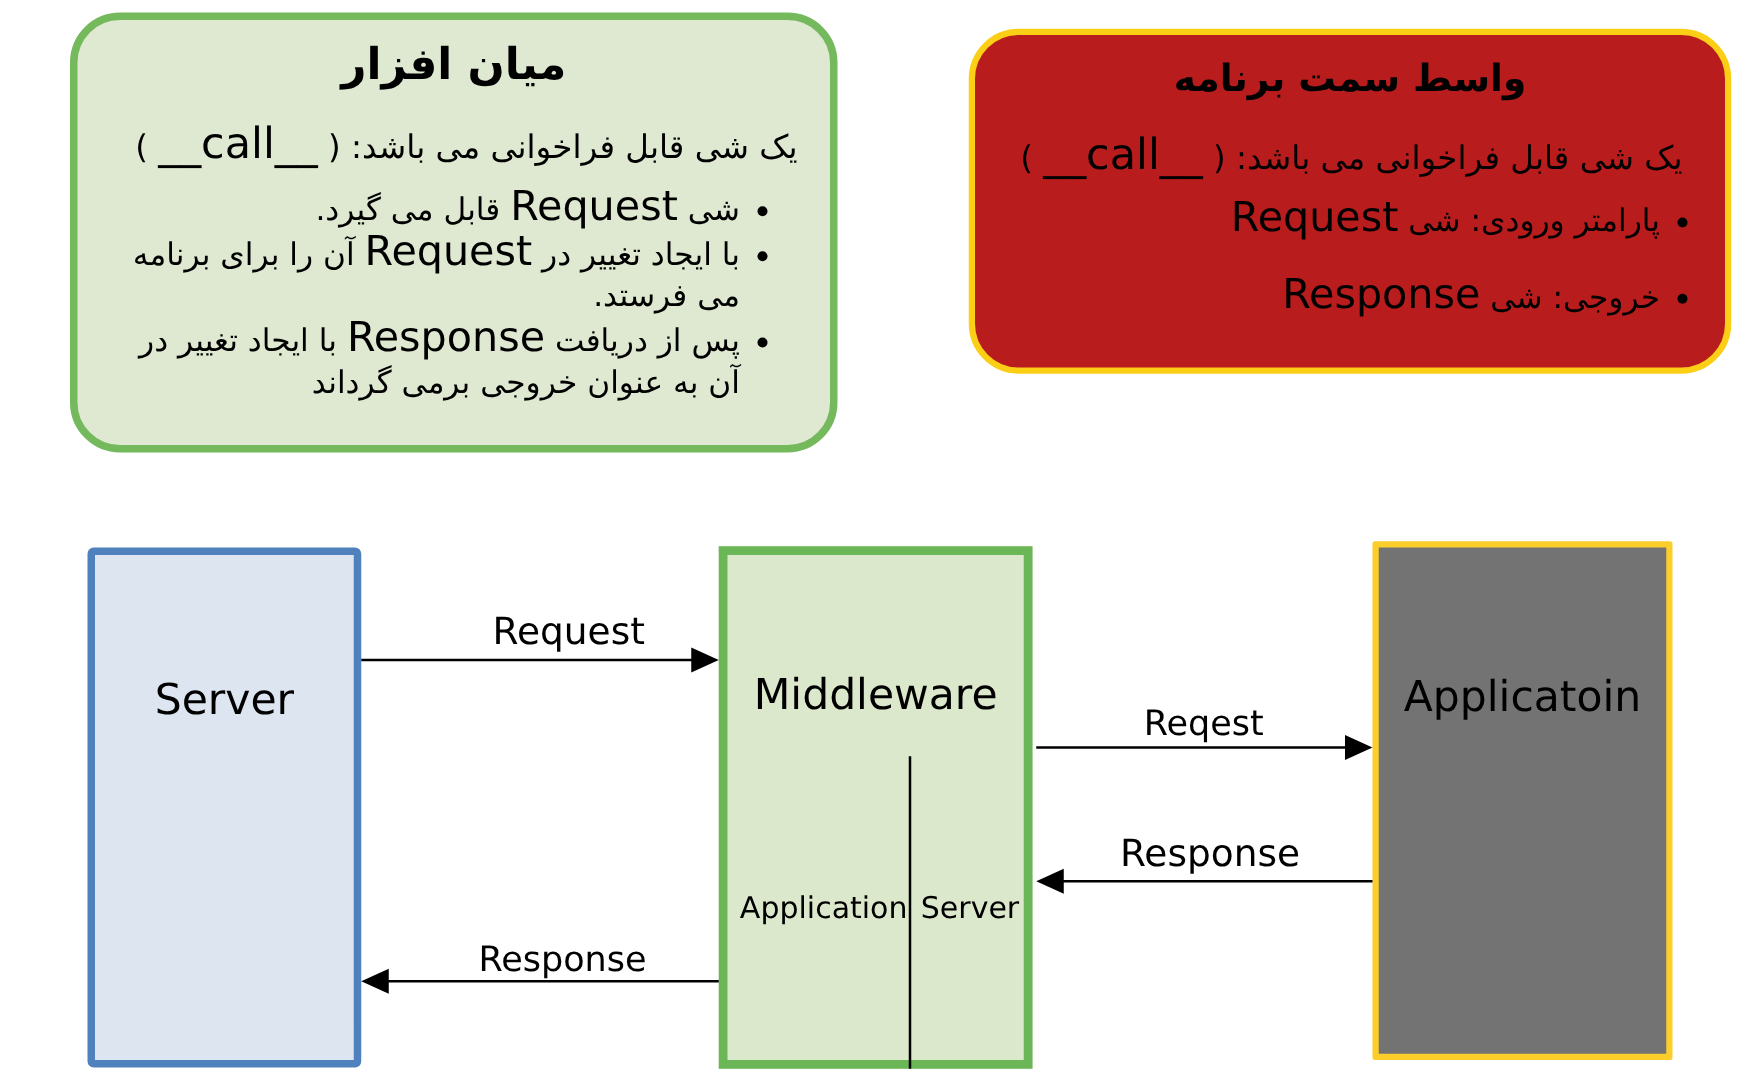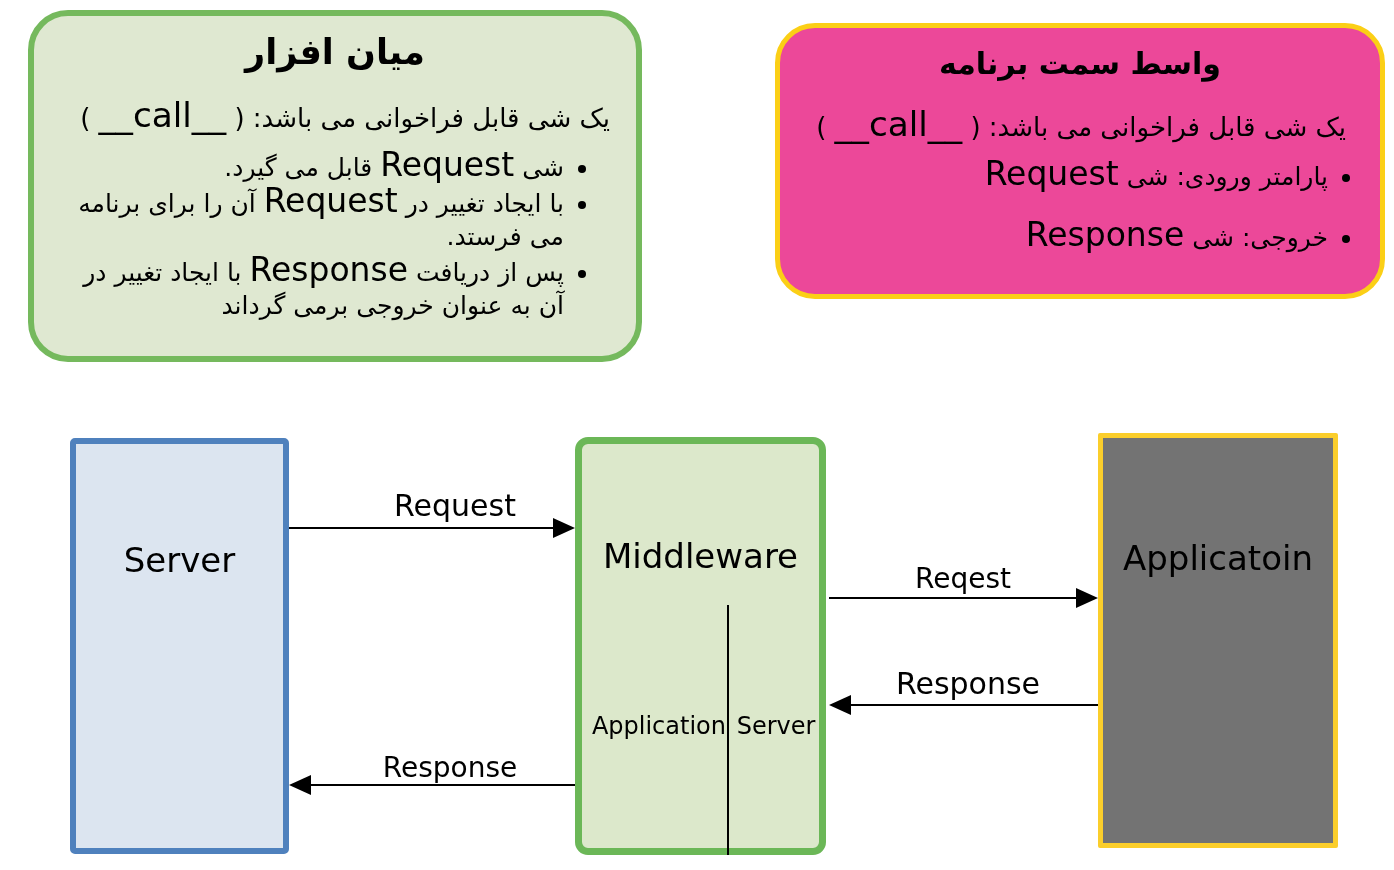--- a/index.html
+++ b/index.html
@@ -14,27 +14,27 @@
   }
 
   
   .note {
     position: absolute;
     box-sizing: border-box;
     border-radius: 40px;
     direction: rtl;
   }
   .note-green {
-    left: 28px; top: 10px; width: 614px; height: 352px;
+    left: 56px; top: 10px; width: 614px; height: 352px;
     background: #dfe8d1;
     border: 6px solid #75b95d;
   }
   .note-yellow {
     left: 775px; top: 23px; width: 610px; height: 276px;
-    background: #ec4899;
+    background: #b91c1c;
     border: 5px solid #fbcf16;
   }
   .note-title {
     text-align: center;
     font-weight: bold;
   }
   .note-green .note-title { font-size: 35px; margin-top: 16px; }
   .note-yellow .note-title { font-size: 30px; margin-top: 18px; }
   .note-intro {
     text-align: right;
@@ -62,21 +62,21 @@
   .dbox-server {
     left: 70px; top: 438px; width: 219px; height: 416px;
     background: #dce5f0;
     border: 6px solid #4f81bd;
     border-radius: 5px;
   }
   .dbox-middleware {
     left: 575px; top: 437px; width: 251px; height: 418px;
     background: #dce8cb;
     border: 7px solid #6bb757;
-    border-radius: 13px;
+    border-radius: 0;
   }
   .dbox-application {
     left: 1098px; top: 433px; width: 240px; height: 415px;
     background: #737373;
     border: 5px solid #fbce2b;
     border-radius: 2px;
   }
   .dbox-label { font-size: 34px; }
   .dbox-server .dbox-label { margin-top: 96px; }
   .dbox-middleware .dbox-label { margin-top: 92px; }

